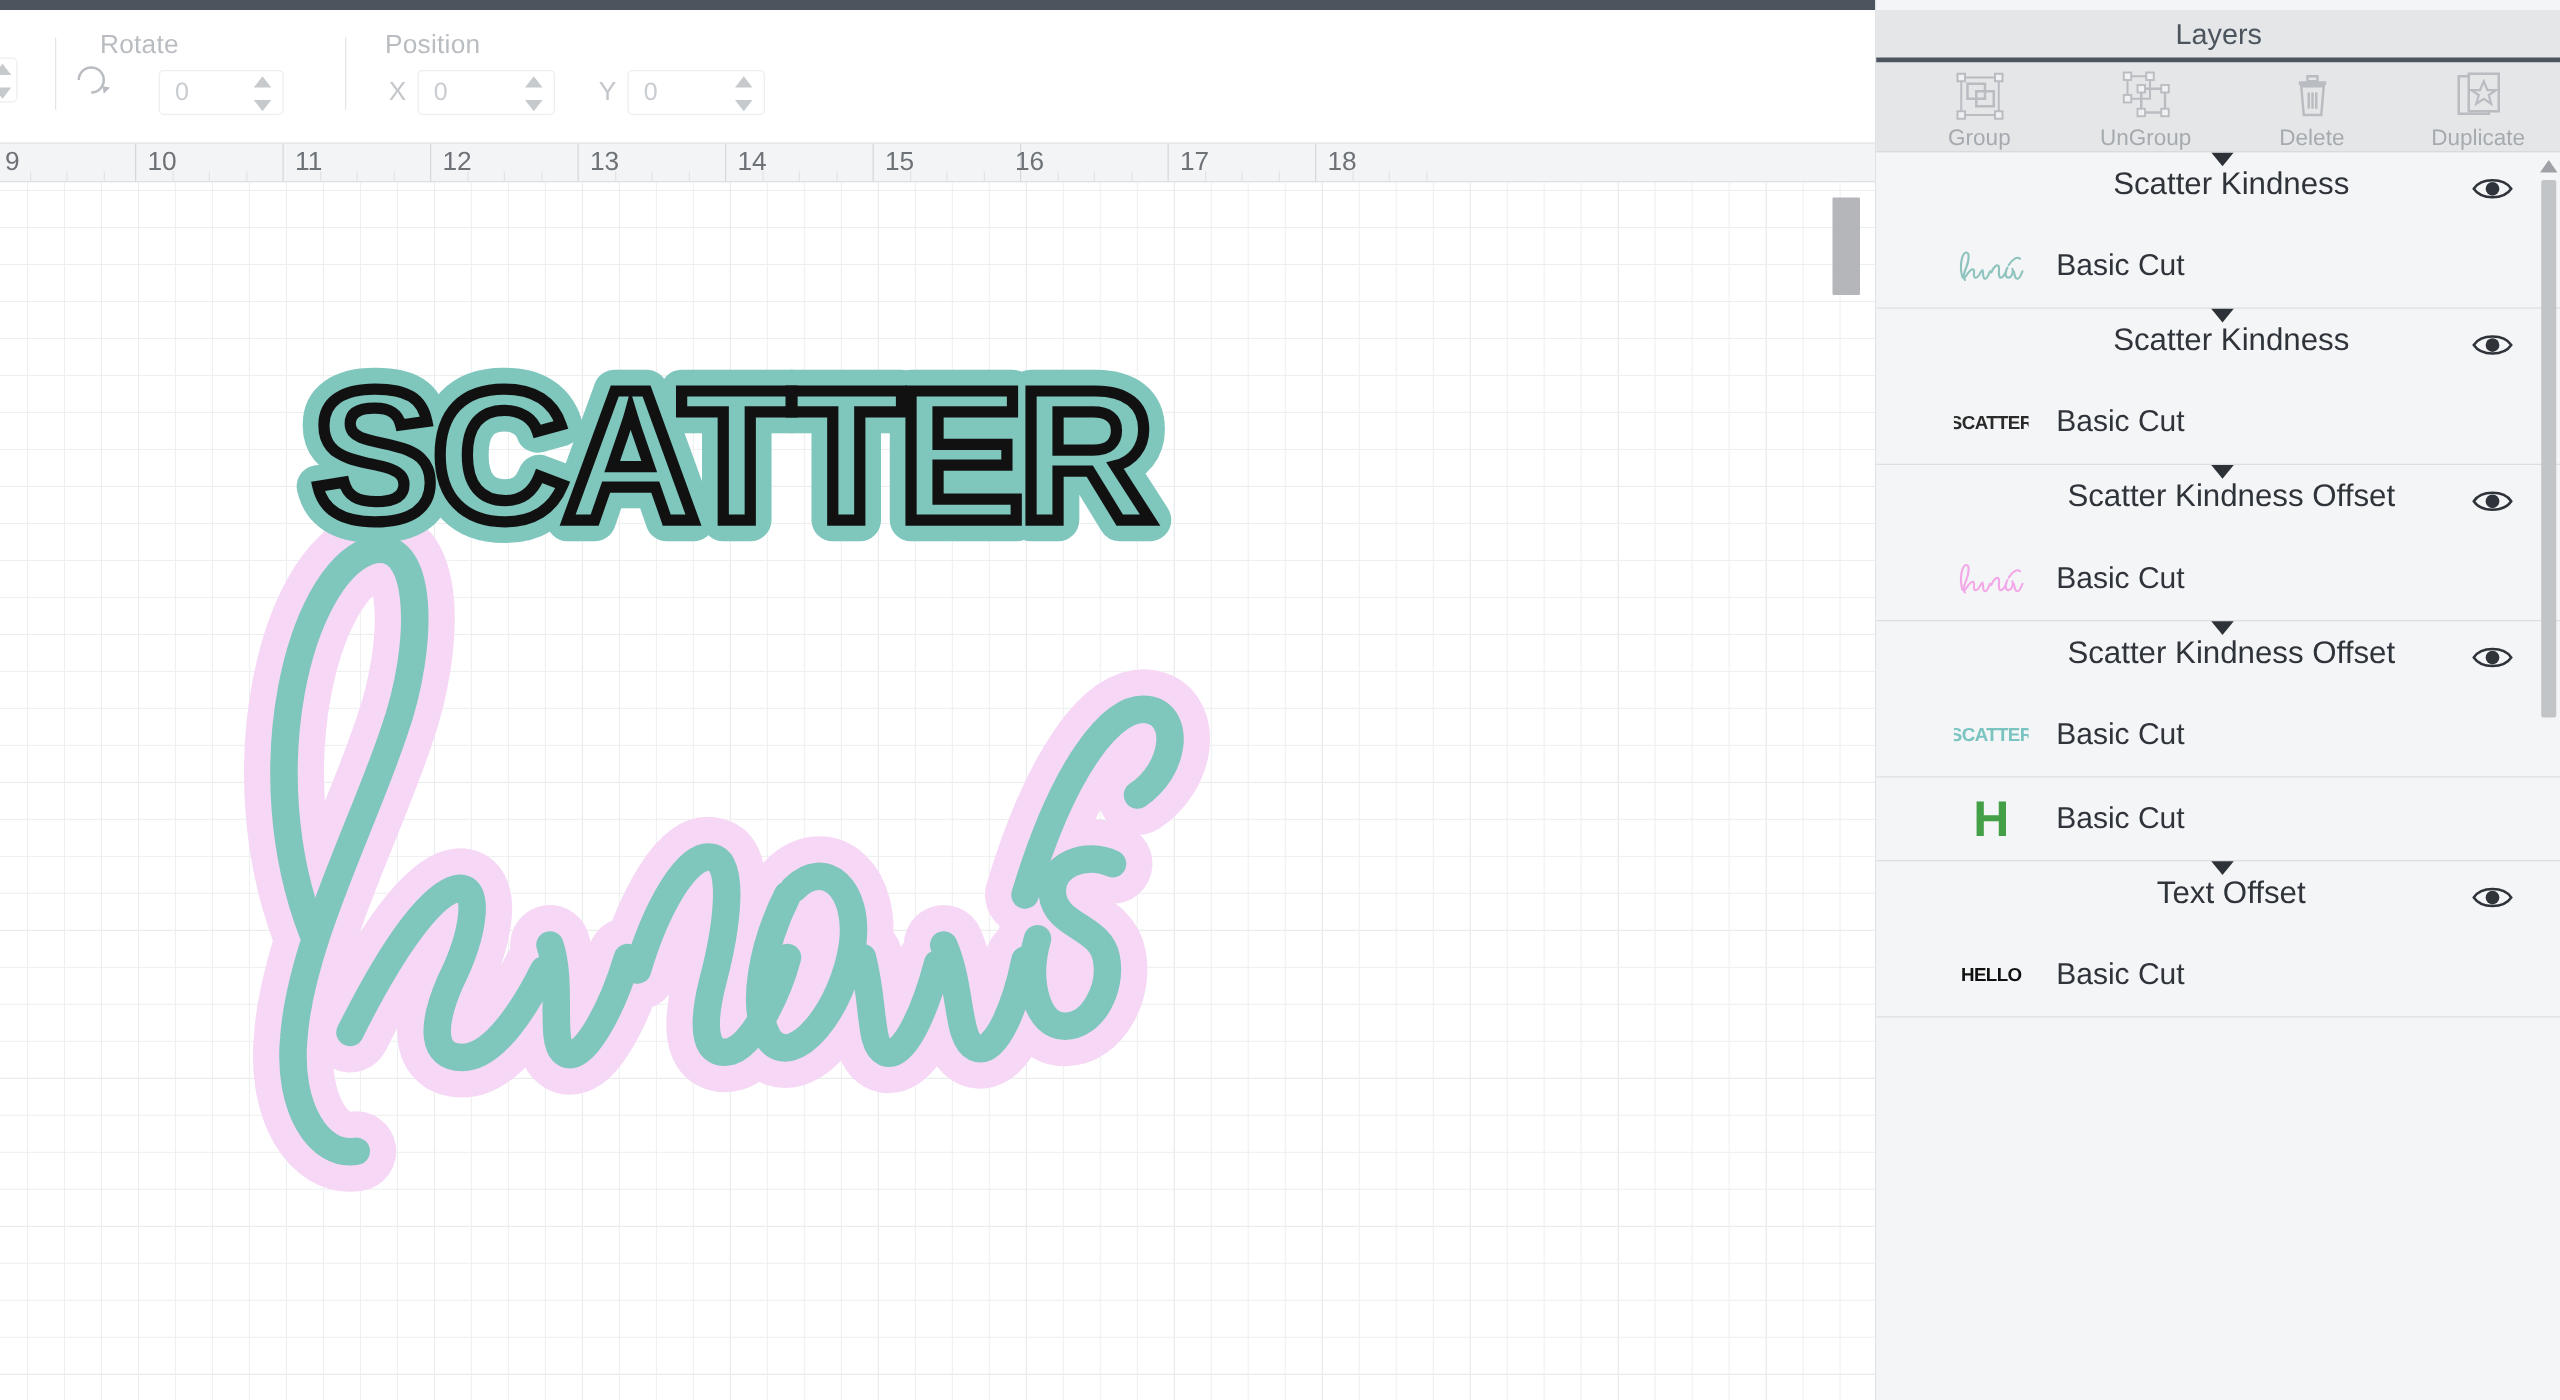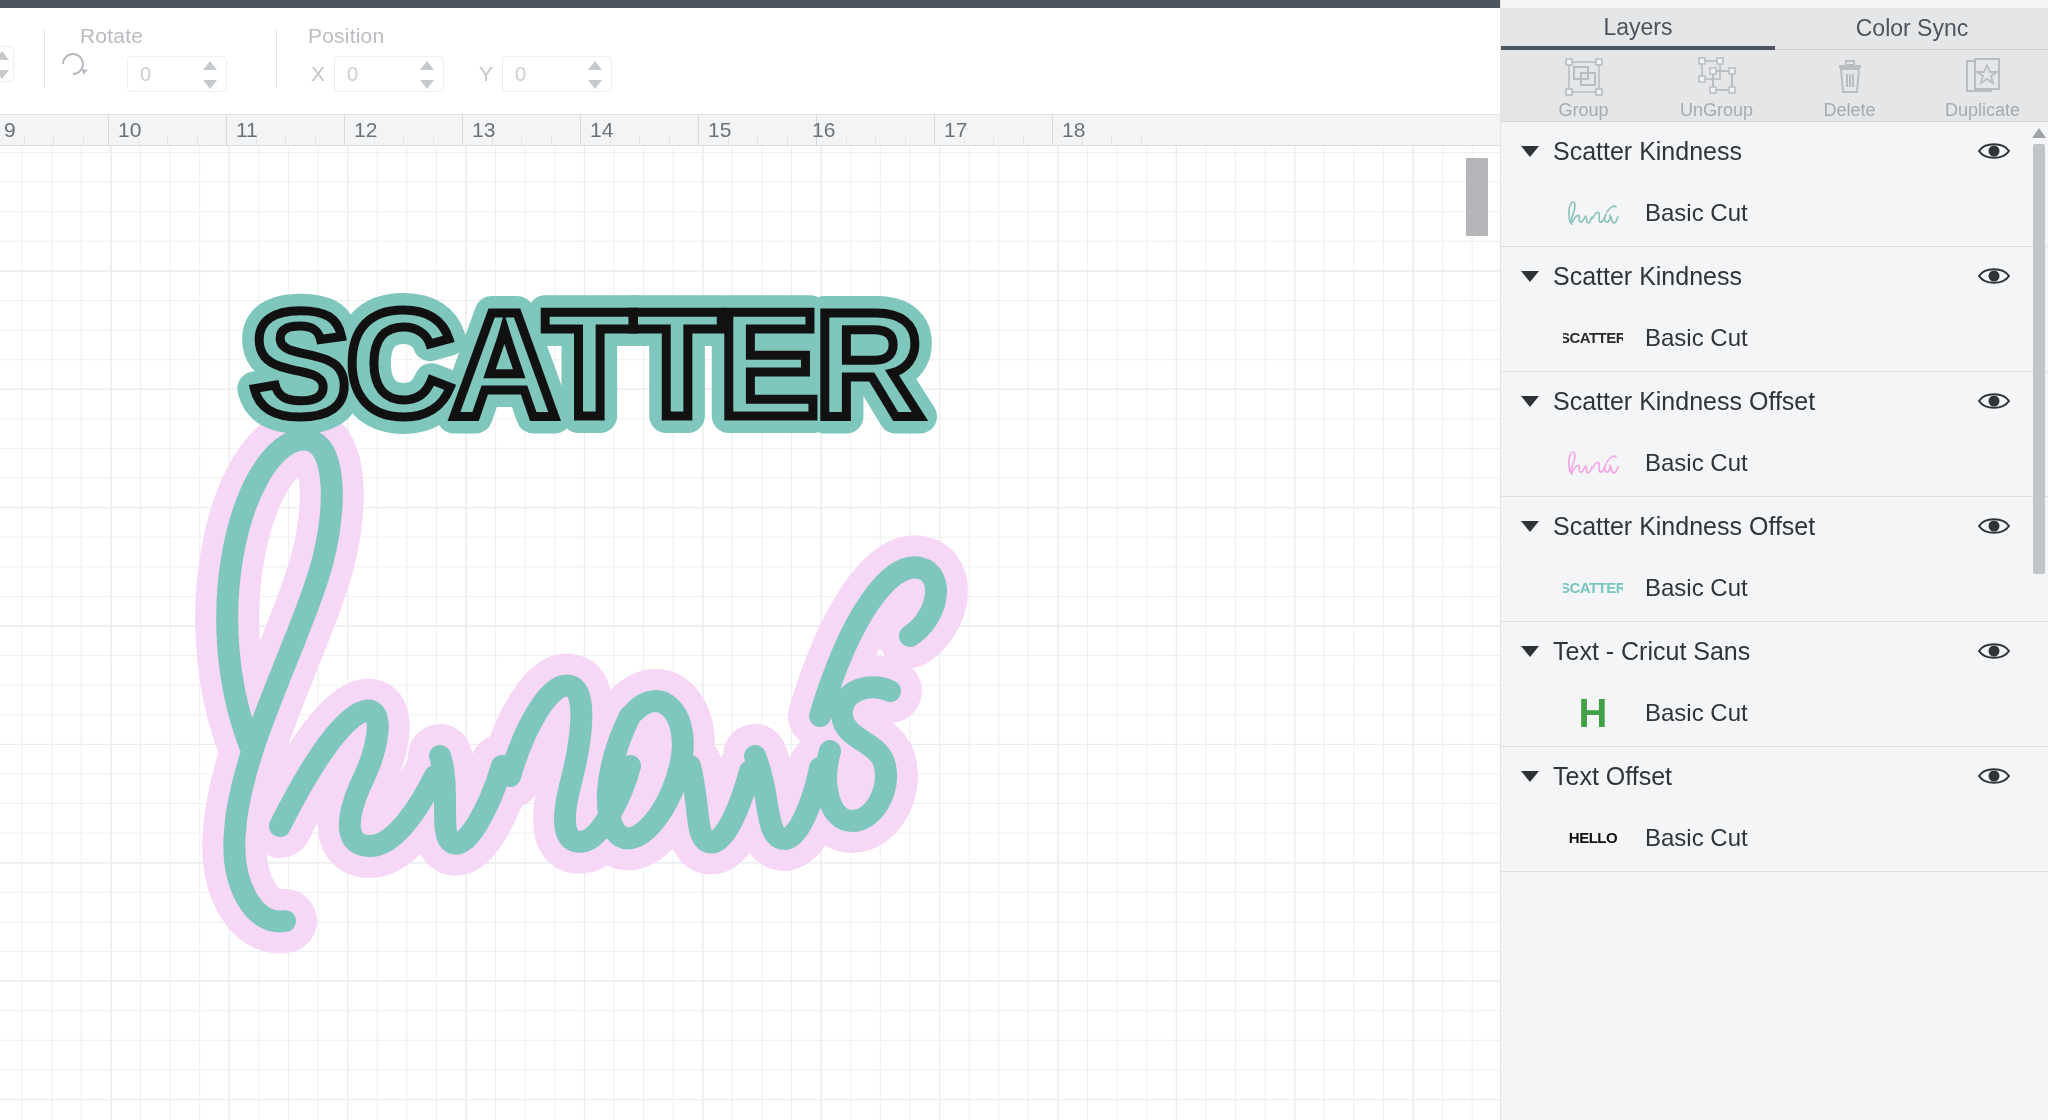--- a/index.html
+++ b/index.html
@@ -144,20 +144,21 @@
   .act svg { display: block; }
 
   .layers-list {
     position: absolute; left: 0; top: 122px; width: 548px; height: 998px;
     background: #f4f5f6; overflow: hidden;
   }
   .layer-group { border-bottom: 1px solid #dcdee1; }
   .layer-head {
     position: relative; height: 58px; display: flex; align-items: center;
     padding-left: 20px;
+    flex-direction: column;
   }
   .caret {
     width: 0; height: 0; margin-right: 14px;
     border-left: 9px solid transparent; border-right: 9px solid transparent;
     border-top: 11px solid #2c3238;
   }
   .layer-title { font-size: 25px; color: #2f343a; }
   .eye { position: absolute; right: 38px; top: 17px; }
   .layer-child {
     height: 66px; display: flex; align-items: center; padding-left: 62px;
@@ -350,21 +351,20 @@
 
     <div class="canvas-vscroll">
       <div class="thumb"></div>
     </div>
   </div>
 
   <div class="panel">
 
     <div class="tabs" id="tabs">
         <div class="tab active">Layers</div>
-        <div class="tab inactive">Color Sync</div>
       </div>
 
     <div class="act-bar" id="actbar">
         <div class="act">
           <span>
             <svg width="46" height="42" viewBox="0 0 46 42">
               <rect x="8" y="6" width="30" height="30" fill="none" stroke="#868c92" stroke-width="1.6" stroke-dasharray="0"></rect>
               <rect x="13" y="11" width="14" height="12" fill="none" stroke="#868c92" stroke-width="2"></rect>
               <rect x="20" y="17" width="14" height="12" fill="none" stroke="#868c92" stroke-width="2"></rect>
               <g fill="#fff" stroke="#868c92" stroke-width="1.6">
@@ -505,28 +505,20 @@
           <div class="layer-child">
             <div class="thumb-box">
               <svg width="60" height="22" viewBox="0 0 60 22">
       <text x="30" y="16" text-anchor="middle" font-family="'Liberation Sans', sans-serif" font-size="15" font-weight="bold" letter-spacing="-0.5" fill="#79c4c0">SCATTER</text>
               </svg>
             </div>
             <div class="child-label">Basic Cut</div>
           </div>
         </div>
         <div class="layer-group">
-          <div class="layer-head">
-            <div class="caret"></div>
-            <div class="layer-title">Text - Cricut Sans</div>
-            <div class="eye"><svg width="34" height="24" viewBox="0 0 34 24">
-  <path d="M2,12 C8,3 26,3 32,12 C26,21 8,21 2,12 Z" fill="none" stroke="#2f343a" stroke-width="2"></path>
-  <circle cx="17" cy="12" r="5.5" fill="#2f343a"></circle>
-              </svg></div>
-          </div>
           <div class="layer-child">
             <div class="thumb-box">
               <svg width="58" height="40" viewBox="0 0 58 40">
       <text x="29" y="34" text-anchor="middle" font-family="'Liberation Sans', sans-serif" font-size="40" font-weight="bold" fill="#43a047">H</text>
               </svg>
             </div>
             <div class="child-label">Basic Cut</div>
           </div>
         </div>
         <div class="layer-group">

